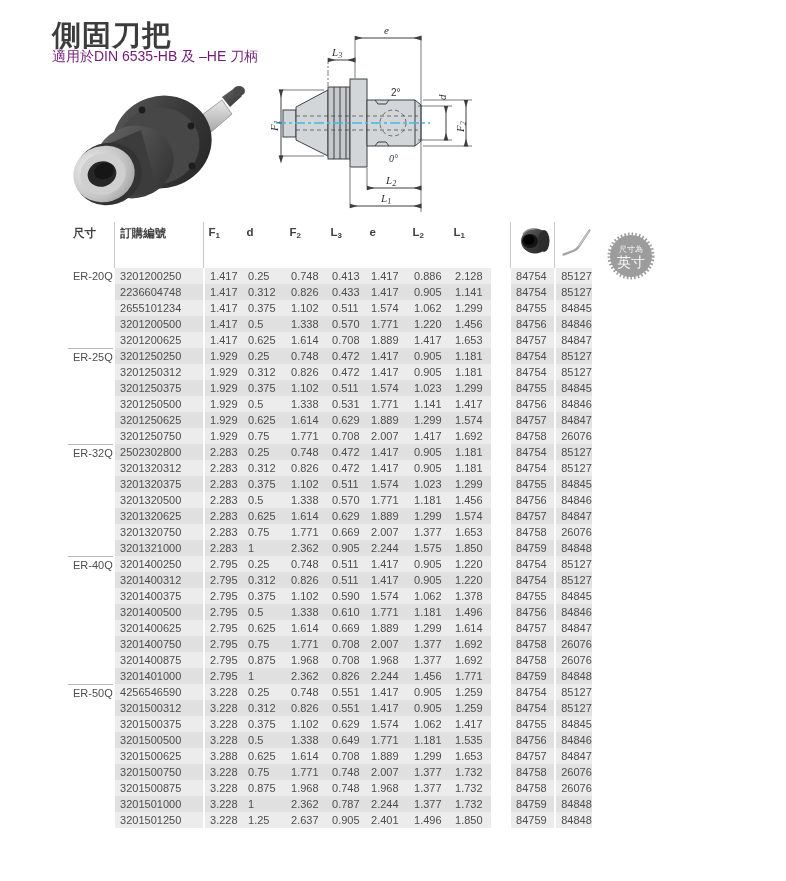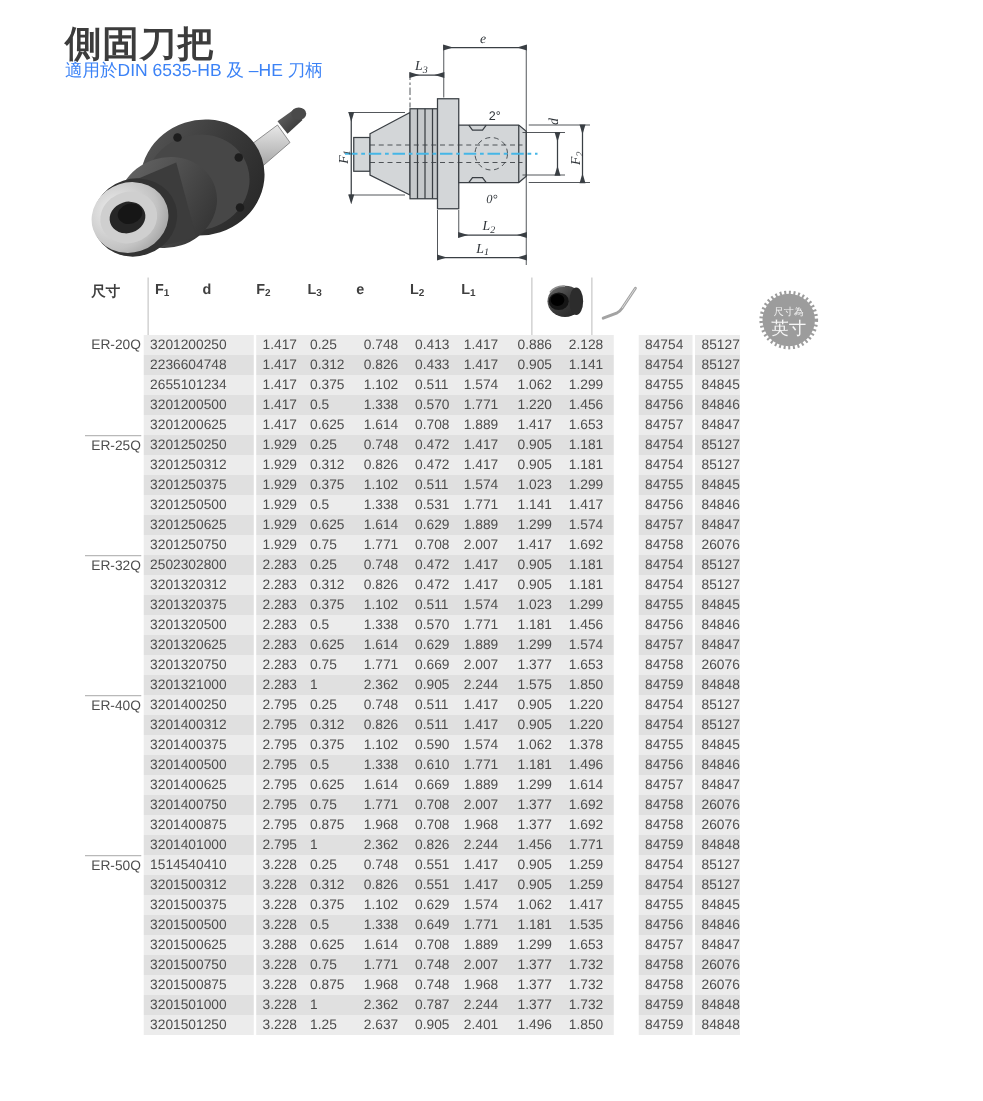--- a/index.html
+++ b/index.html
@@ -2,21 +2,21 @@
 <html><head>
 <meta charset="utf-8">
 <style>
   html,body{margin:0;padding:0;background:#fff;}
   body{width:786px;height:881px;position:relative;overflow:hidden;
        font-family:"Liberation Sans","DejaVu Sans",sans-serif;color:#4a4a4a;}
   .abs{position:absolute;}
 
   
   #page-title{left:52px;top:16px;font-size:29px;font-weight:bold;color:#3c3c3c;letter-spacing:1px;}
-  #page-subtitle{left:52px;top:48px;font-size:14px;color:#3b82f6;}
+  #page-subtitle{left:52px;top:48px;font-size:14px;color:#701a75;}
 
   
   #table{left:68px;top:222px;width:524px;font-size:11px;}
   .trow{display:flex;height:16px;line-height:16px;}
   .cell{box-sizing:border-box;padding-left:5px;white-space:nowrap;overflow:hidden;color:#4d4d4d;}
   .c-size{width:48px;}
   .c-order{width:94px;margin-left:2px;}
   .c-f1{width:38px;}.c-d{width:43px;}.c-f2{width:41px;}.c-l3{width:39px;}
   .c-e{width:43px;}.c-l2{width:41px;}.c-l1{width:41px;}
   .c-nut{width:46px;margin-left:20px;}
@@ -167,20 +167,21 @@
     <circle cx="26" cy="26" r="21" fill="#9c9c9c"></circle>
     <circle cx="26" cy="26" r="22" fill="none" stroke="#9c9c9c" stroke-width="3" stroke-dasharray="1.6 2.1"></circle>
     <text x="26" y="22" text-anchor="middle" font-size="8" fill="#f2f2f2" font-family="Liberation Serif, serif">尺寸為</text>
     <text x="26" y="37" text-anchor="middle" font-size="14" fill="#f7f7f7" font-family="Liberation Serif, serif">英寸</text>
   </svg>
 </div>
 
 <div class="abs" id="table">
   <div id="thead">
     <div class="hcell c-size">尺寸</div>
+    <div class="hcell c-order rule">訂購編號</div>
     <div class="dims rule" id="dim-headers">
         <div class="hcell c-f1">F<sub class="hsub">1</sub></div>
         <div class="hcell c-d">d</div>
         <div class="hcell c-f2">F<sub class="hsub">2</sub></div>
         <div class="hcell c-l3">L<sub class="hsub">3</sub></div>
         <div class="hcell c-e">e</div>
         <div class="hcell c-l2">L<sub class="hsub">2</sub></div>
         <div class="hcell c-l1">L<sub class="hsub">1</sub></div>
       </div>
     <div class="hcell c-nut rule icon-box">
@@ -592,21 +593,21 @@
           <div class="cell c-l3">0.826</div>
           <div class="cell c-e">2.244</div>
           <div class="cell c-l2">1.456</div>
           <div class="cell c-l1">1.771</div>
         </div>
         <div class="c-nut cell shade-b">84759</div>
         <div class="c-key cell shade-b">84848</div>
       </div>
       <div class="trow">
         <div class="c-size cell group-line">ER-50QF</div>
-        <div class="c-order cell shade-a">1514540410</div>
+        <div class="c-order cell shade-a">4256546590</div>
         <div class="dims shade-a">
           <div class="cell c-f1">3.228</div>
           <div class="cell c-d">0.25</div>
           <div class="cell c-f2">0.748</div>
           <div class="cell c-l3">0.551</div>
           <div class="cell c-e">1.417</div>
           <div class="cell c-l2">0.905</div>
           <div class="cell c-l1">1.259</div>
         </div>
         <div class="c-nut cell shade-a">84754</div>

